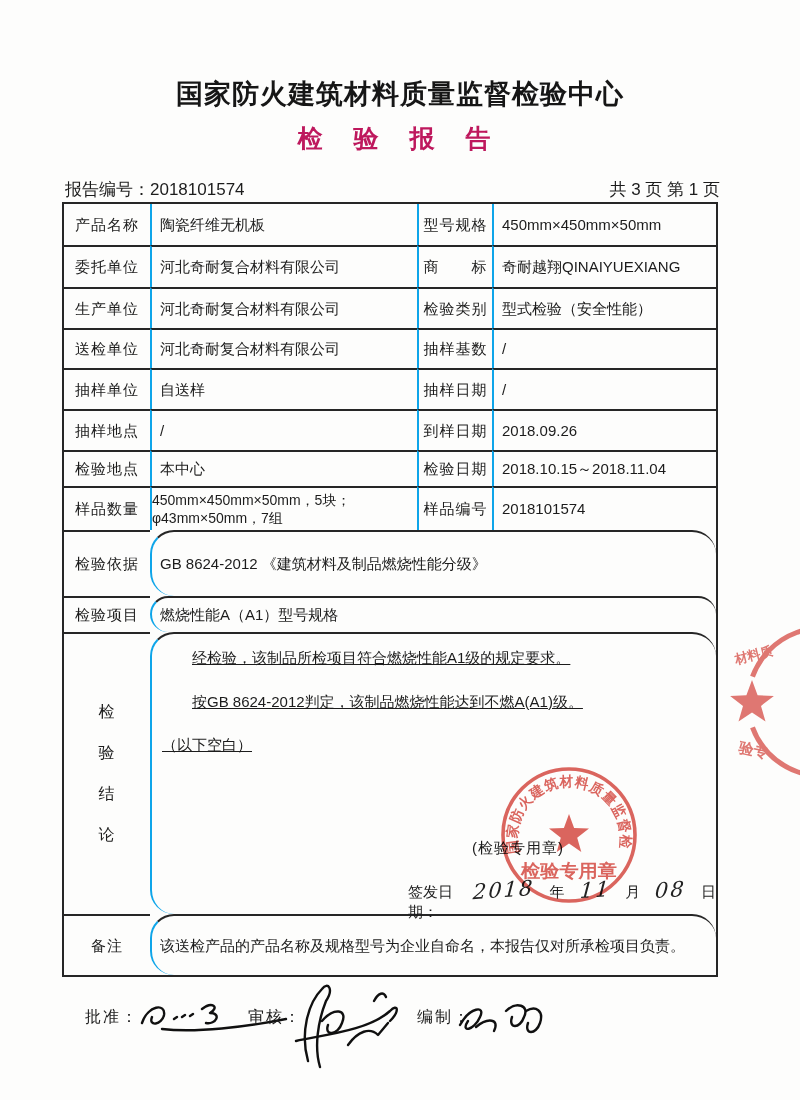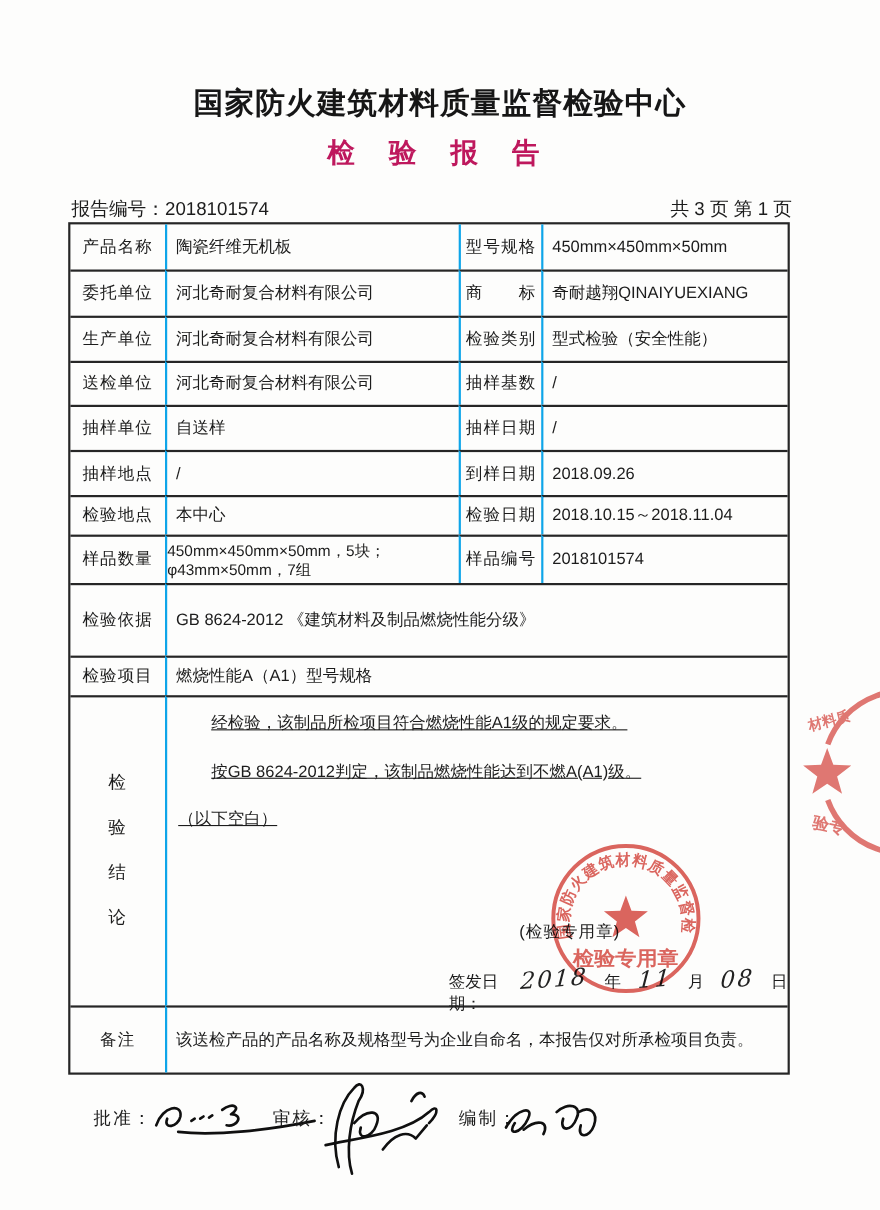--- a/index.html
+++ b/index.html
@@ -31,21 +31,21 @@
   .cell{
     border-left:2px solid #0ea5e9;border-top:2px solid #262626;
     display:flex;align-items:center;font-size:15px;box-sizing:border-box;
     line-height:1.3;
   }
   .cell.c1{border-left:none}
   .cell.r1{border-top:none}
   .lbl{justify-content:center;text-align:center;letter-spacing:1px;}
   .val{padding:0 8px;}
   .val-sm{font-size:14px;padding:2px 0;}
-  .span3{grid-column:2 / 5;}
+  .span3{grid-column:2 / 5;border-radius:24px;}
   .conclusion-lbl{
     flex-direction:column;justify-content:center;gap:20px;font-size:16px;
   }
   .conclusion-cell{
     position:relative;display:block;padding:14px 14px 0 10px;
   }
   .c-line{margin:0 0 24px 0;font-size:15px;text-decoration:underline;}
   .c-line.indent{text-indent:2em;}
   .seal{
     position:absolute;left:346px;top:128px;width:142px;height:146px;

